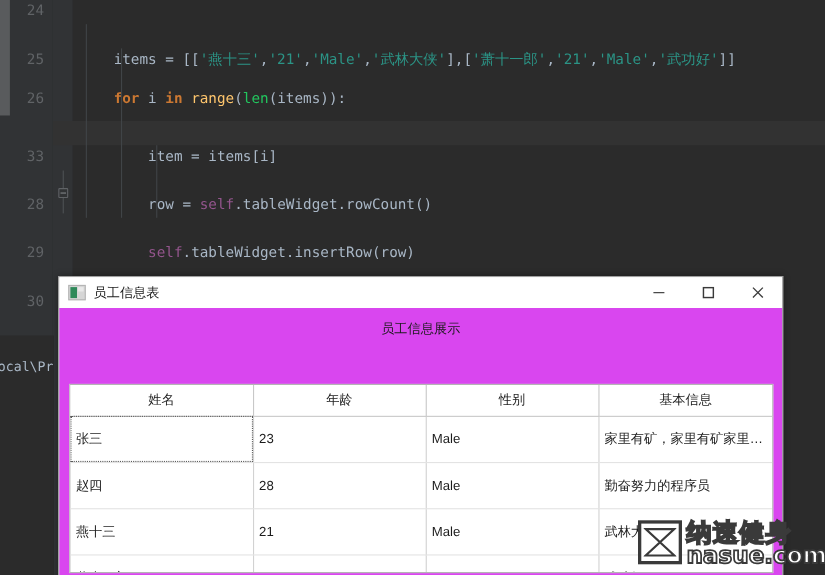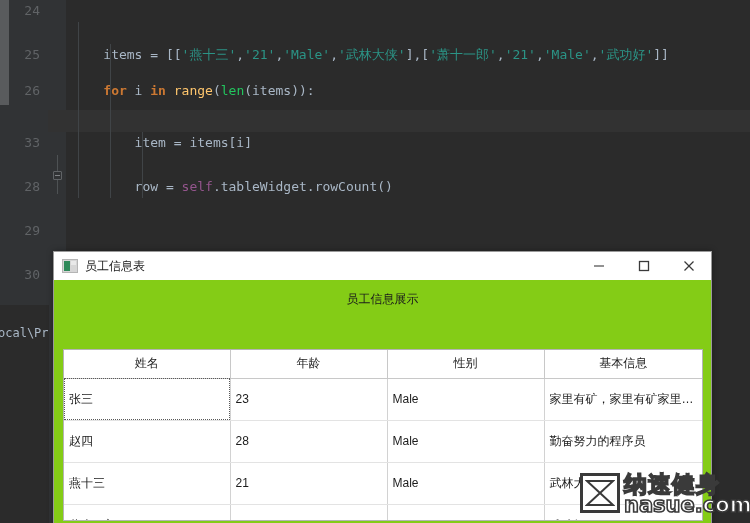--- a/index.html
+++ b/index.html
@@ -125,21 +125,21 @@
   .winbtn {
     width:45px; height:28px;
     display:flex; align-items:center; justify-content:center;
     flex:0 0 auto;
   }
   .winbtn svg { display:block; }
 
   #dialog-body {
     position:relative;
     height:244px;
-    background:#84cc16;
+    background:#d946ef;
   }
   #panel-title {
     text-align:center;
     font-size:12px;
     color:#1c1c1c;
     padding-top:11px;
   }
 
   
   #table-wrap {
@@ -253,20 +253,21 @@
       <span class="ltext"><span class="plain">        item = items[i]</span></span>
     </div>
 
     <div class="row" style="top:88px;">
       <span class="lnum">28</span>
       <span class="ltext"><span class="plain">        row = </span><span class="selfk">self</span><span class="plain">.tableWidget.rowCount()</span></span>
     </div>
 
     <div class="row" style="top:110px;">
       <span class="lnum">29</span>
+      <span class="ltext"><span class="plain">        </span><span class="selfk">self</span><span class="plain">.tableWidget.insertRow(row)</span></span>
     </div>
 
     <div class="row" style="top:132px;">
       <span class="lnum">30</span>
       <span class="ltext"><span class="plain">        </span><span class="kw">for</span><span class="plain"> j </span><span class="kw">in</span><span class="plain"> </span><span class="fn">range</span><span class="plain">(</span><span class="bif">len</span><span class="plain">(item)):</span></span>
     </div>
 
     <div class="row" style="top:154px;">
       <span class="lnum">31</span>
       <span class="ltext"><span class="plain">            item = QTableWidgetItem(</span><span class="bif">str</span><span class="plain">(items[i][j]))</span></span>

